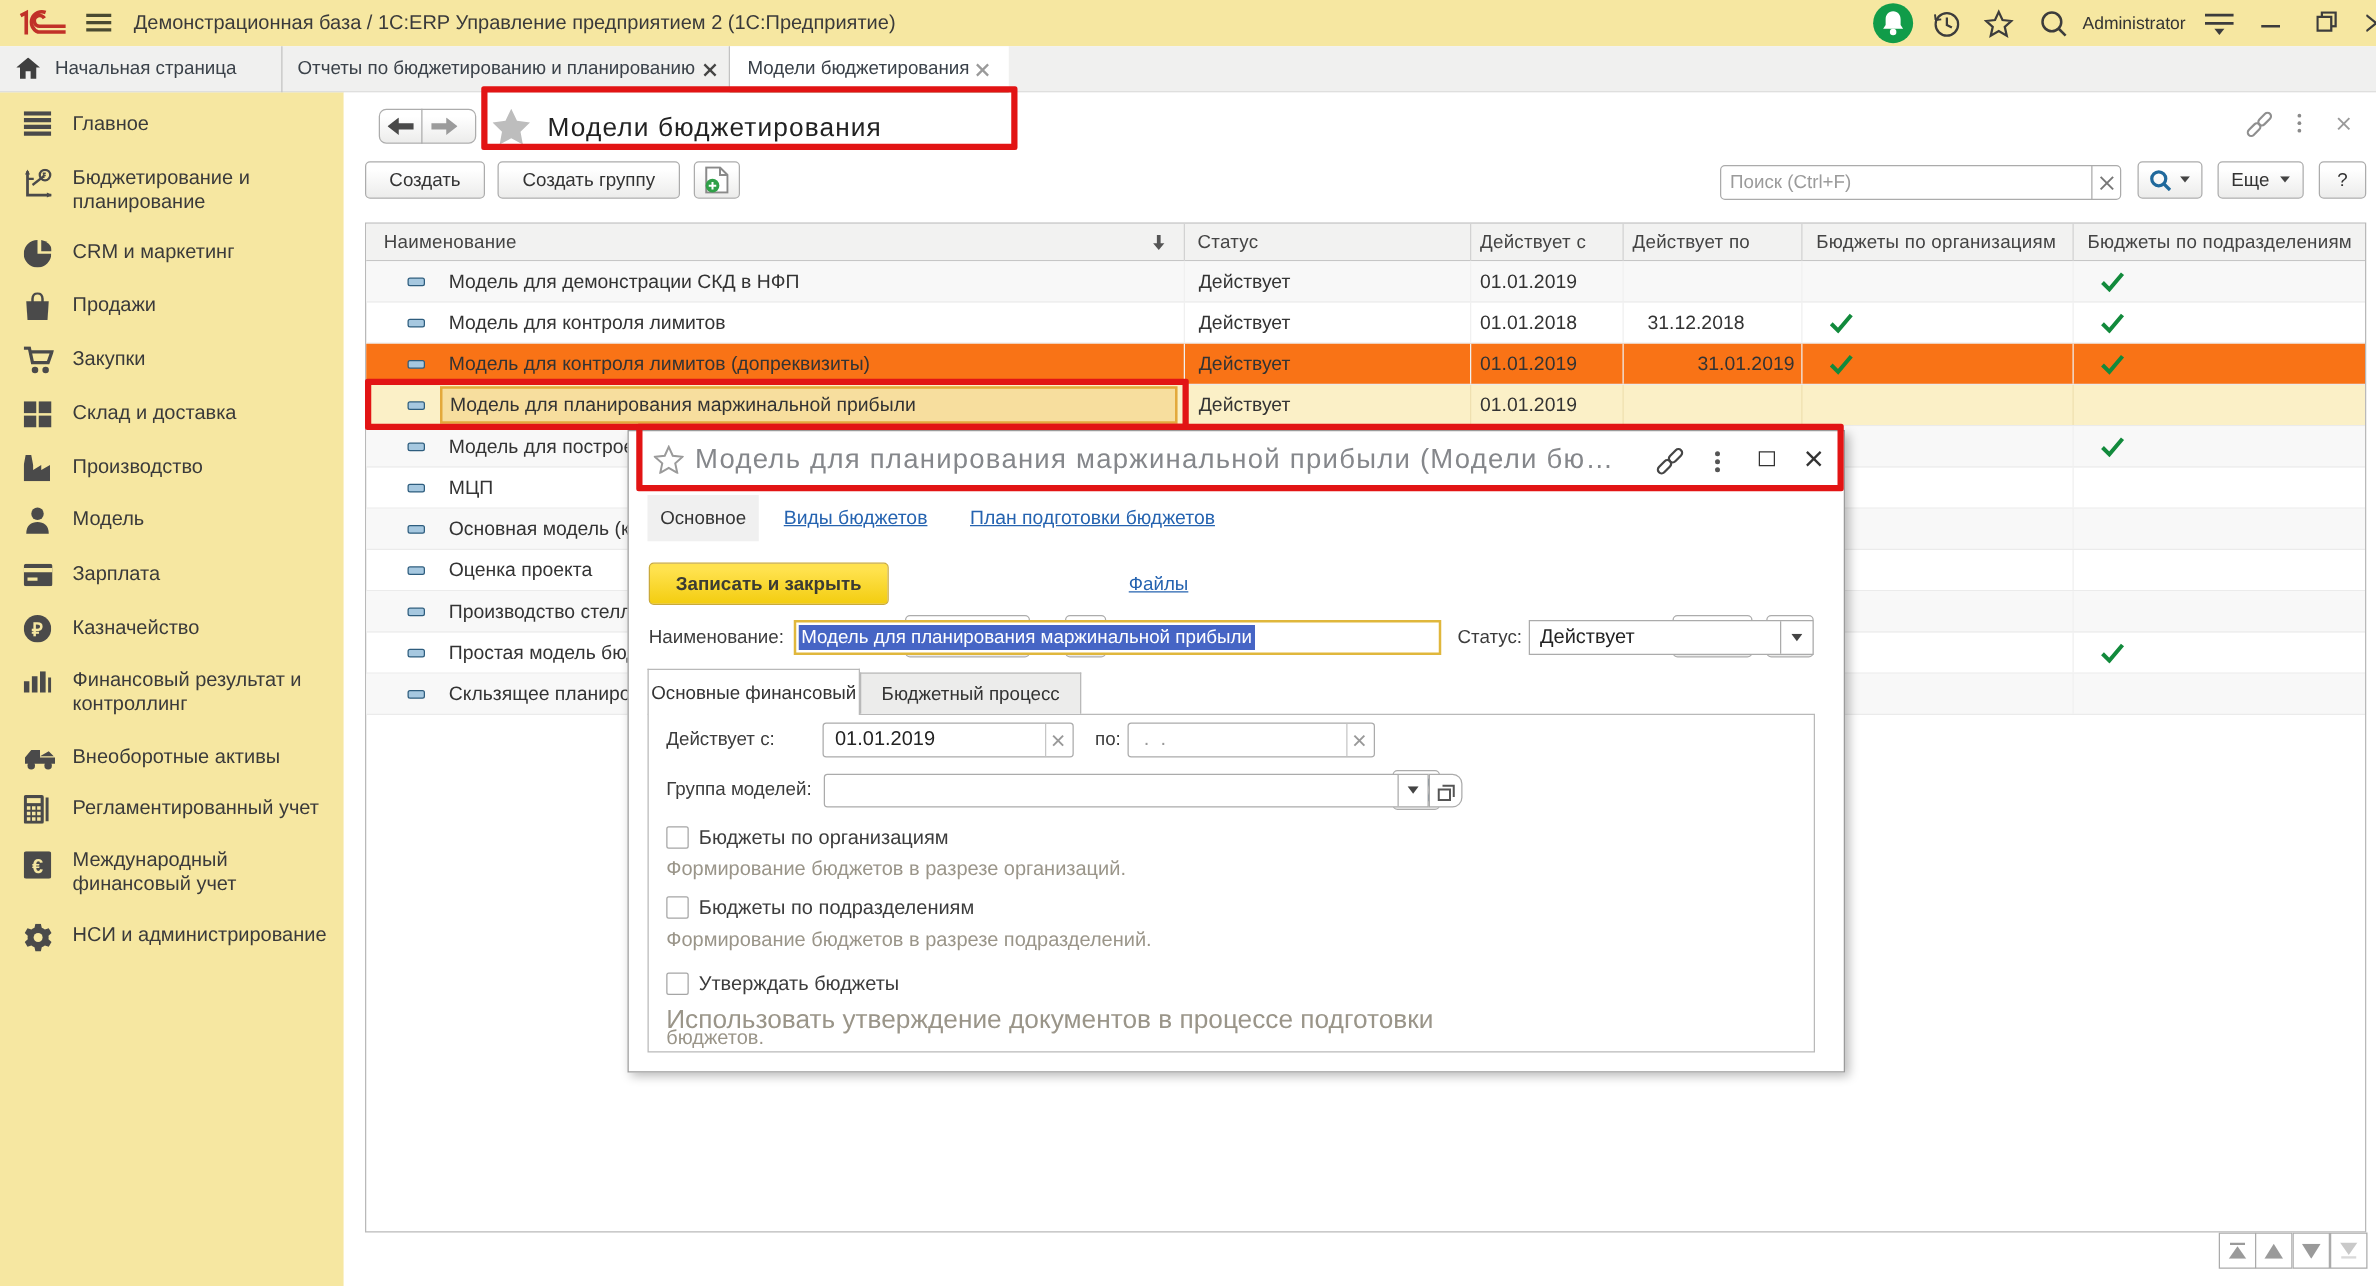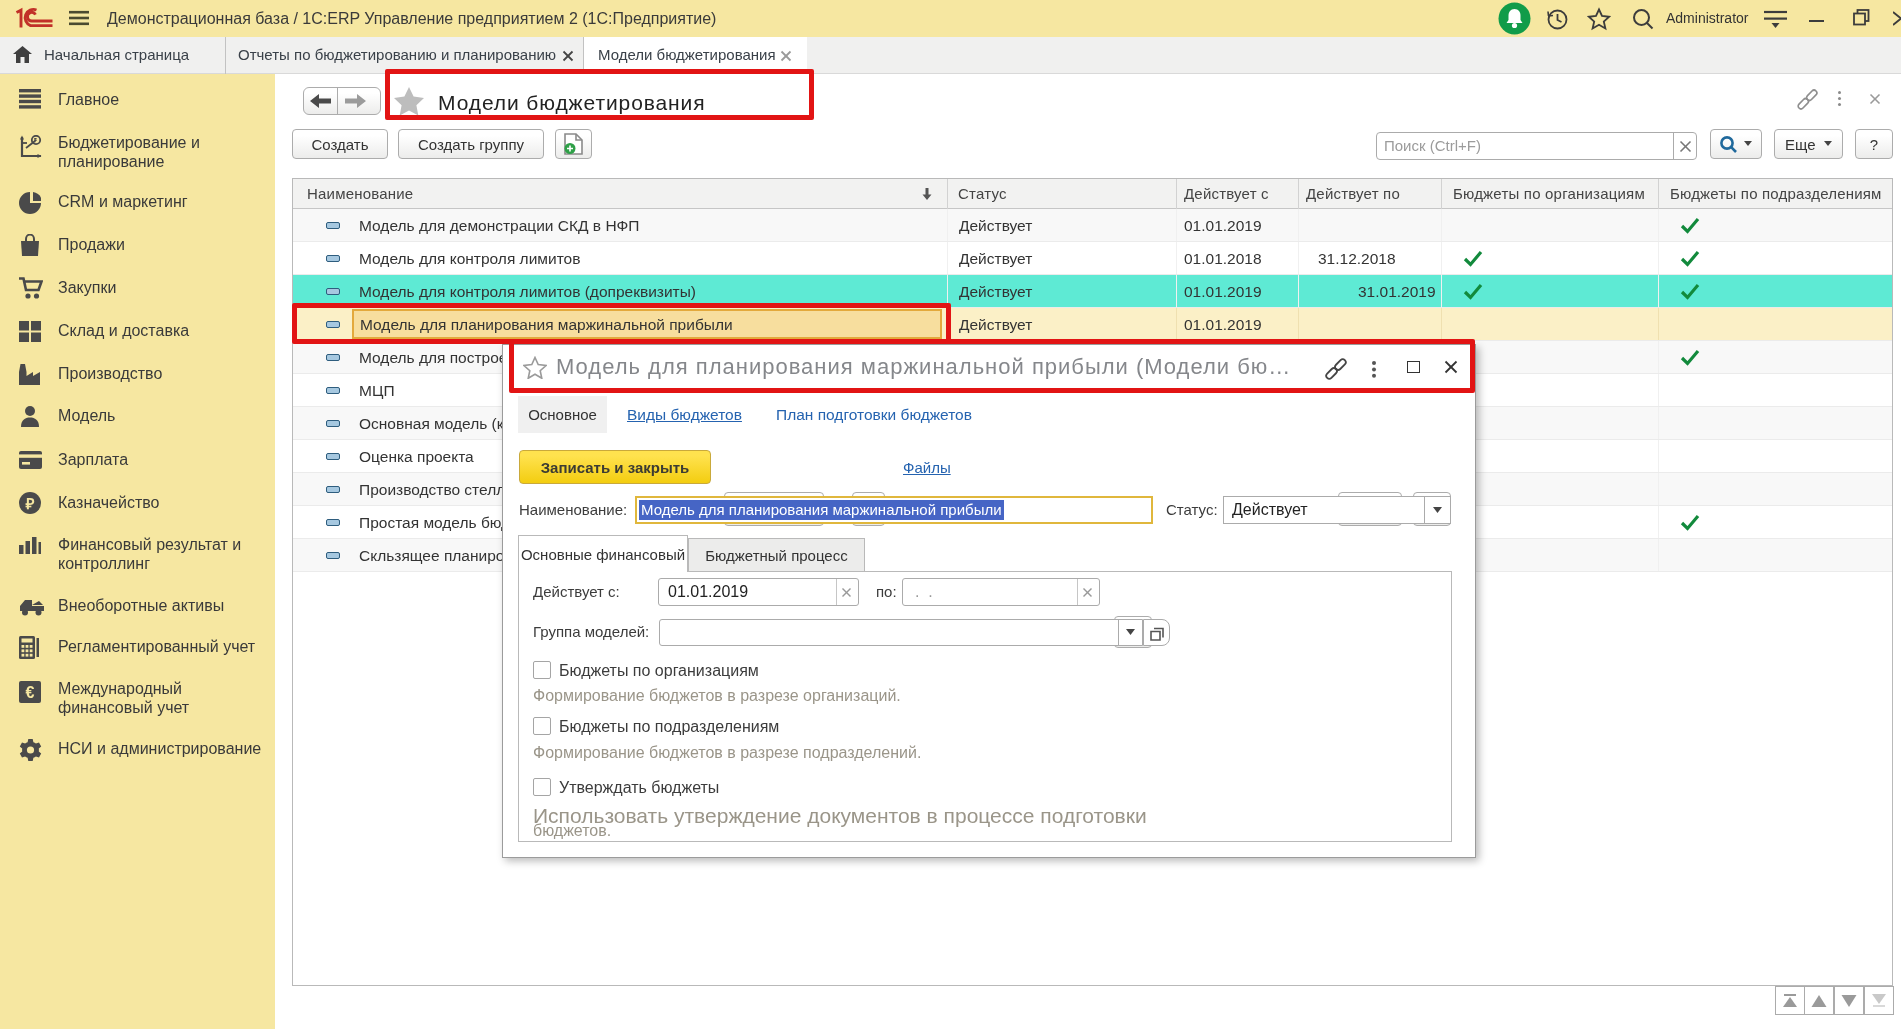--- a/index.html
+++ b/index.html
@@ -384,21 +384,21 @@
         </svg>
       <svg class="chk" style="left:1387px" width="20" height="17">
           <path d="M2 9 L7.5 14.5 L18 2" fill="none" stroke="#128A3C" stroke-width="3.2"></path>
         </svg>
       <div class="cs" style="left:654px"></div>
         <div class="cs" style="left:883px"></div>
         <div class="cs" style="left:1005px"></div>
         <div class="cs" style="left:1148px"></div>
         <div class="cs" style="left:1365px"></div>
     </div>
-    <div class="row" style="top:96px;background:#5eead4">
+    <div class="row" style="top:96px;background:#f97316">
       <div class="ricon"></div>
         <div class="rtxt" style="left:66px">Модель для контроля лимитов (допреквизиты)</div>
       <div class="rtxt" style="left:666px">Действует</div>
         <div class="rtxt" style="left:891px">01.01.2019</div>
         <div class="rtxt" style="left:1065px">31.01.2019</div>
       <svg class="chk" style="left:1170px" width="20" height="17">
           <path d="M2 9 L7.5 14.5 L18 2" fill="none" stroke="#128A3C" stroke-width="3.2"></path>
         </svg>
       <svg class="chk" style="left:1387px" width="20" height="17">
           <path d="M2 9 L7.5 14.5 L18 2" fill="none" stroke="#128A3C" stroke-width="3.2"></path>
@@ -530,21 +530,21 @@
   </svg>
   <div class="abs" style="left:869px;top:16px;width:4px;height:4px;background:#555;border-radius:2.5px;box-shadow:0 6.4px 0 #555,0 12.8px 0 #555"></div>
   <div class="abs" style="left:904px;top:16px;width:13px;height:12px;border:1.8px solid #333"></div>
   <svg class="abs" style="left:941px;top:15px" width="14" height="14" stroke="#333" stroke-width="1.8">
     <line x1="1.5" y1="1.5" x2="12.5" y2="12.5"></line>
       <line x1="12.5" y1="1.5" x2="1.5" y2="12.5"></line>
   </svg>
 
   <div class="abs" style="left:15px;top:51px;width:89px;height:37px;background:#F0F0F0;display:flex;align-items:center;justify-content:center;font-size:15px;color:#333">Основное</div>
   <div class="abs link" style="left:124px;top:61px;font-size:15.5px;text-decoration:underline">Виды  бюджетов</div>
-  <div class="abs link" style="left:273px;top:61px;font-size:15.5px;">План подготовки бюджетов</div>
+  <div class="abs link" style="left:273px;top:61px;font-size:15.5px;text-decoration:underline">План подготовки бюджетов</div>
 
   <div class="abs" style="left:16px;top:105px;width:192px;height:34px;background:linear-gradient(#FFE24E 15%,#F3CD10);border:1px solid #C9A93B;border-radius:4px;display:flex;align-items:center;justify-content:center;font-size:15px;font-weight:bold;color:#3B3B33">Записать и закрыть</div>
   <div class="dbtn" style="left:221px;top:105px;width:100px;height:34px">Записать</div>
   <div class="dbtn" style="left:349px;top:105px;width:33px;height:34px">
     <svg width="22" height="24" viewBox="0 0 22 24" fill="none" stroke="#666" stroke-width="1.7">
       <g transform="rotate(30 11 12)">
         <path d="M7.2 4.5 L7.2 16.5 A3.6 3.6 0 0 0 14.4 16.5 L14.4 5.5 A2.5 2.5 0 0 0 9.4 5.5 L9.4 15 A1.35 1.35 0 0 0 12.1 15 L12.1 6.5"></path>
       </g>
     </svg>
   </div>

